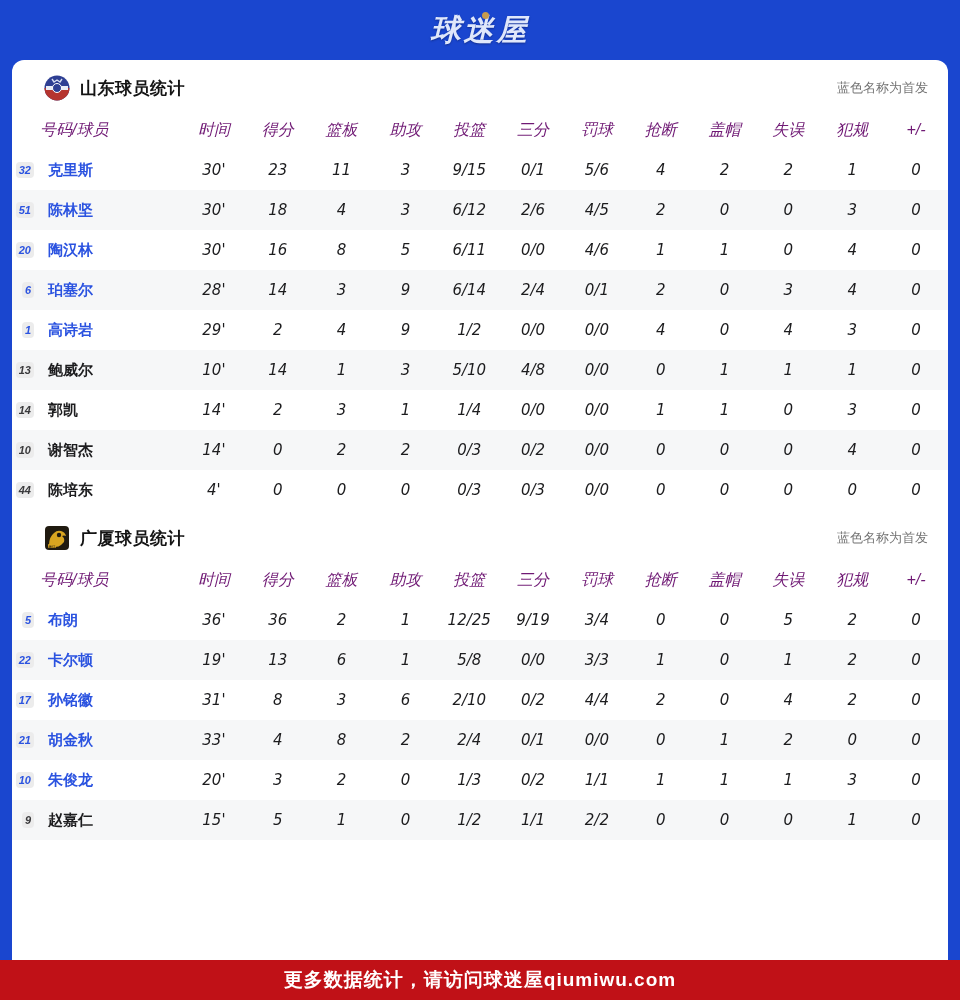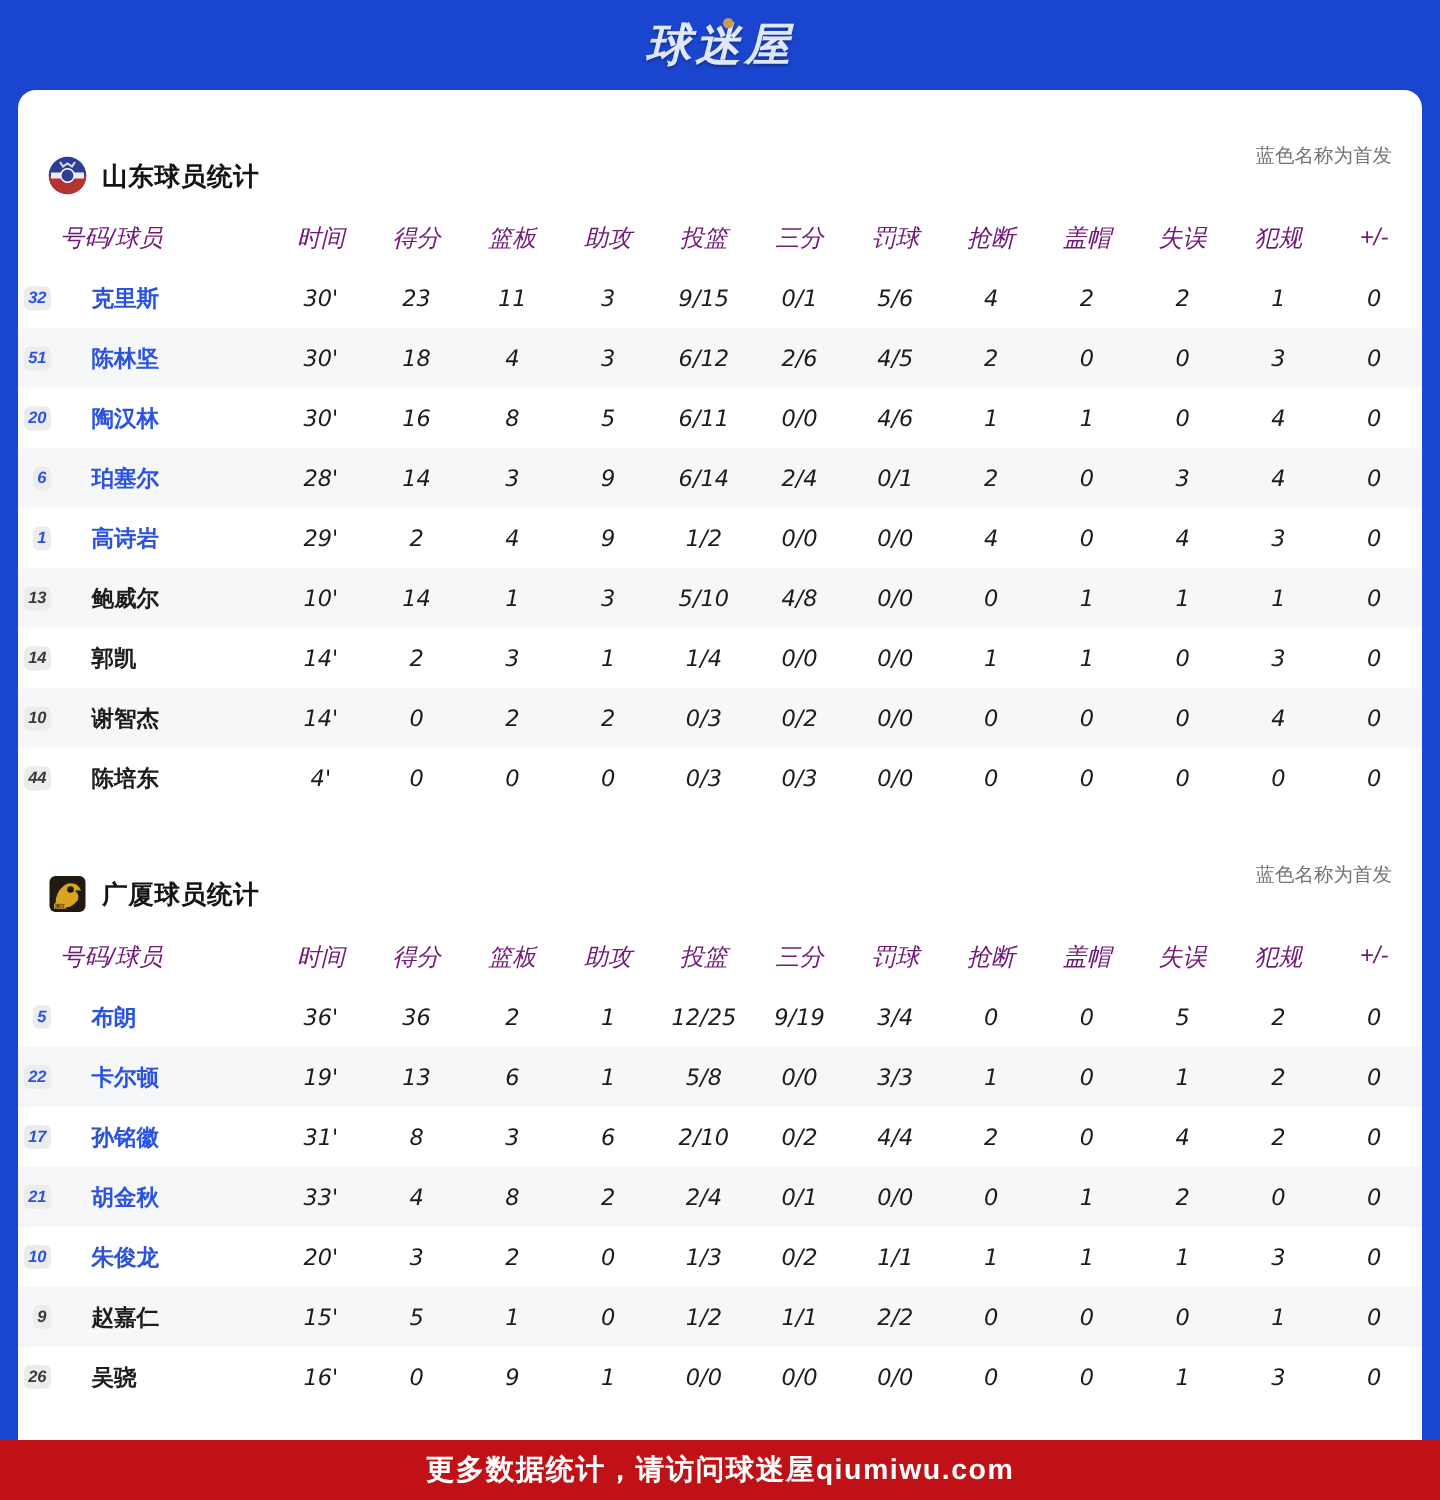--- a/index.html
+++ b/index.html
@@ -11,40 +11,40 @@
   .app-header { height:60px; display:flex; align-items:center; justify-content:center; }
   .brand-wrap { position:relative; }
   .brand { font-size:30px; font-weight:700; font-style:italic; letter-spacing:3px;
            color:#dfe7fb; text-shadow:0 1px 2px rgba(0,0,30,.35);margin-top:12px; }
   .gold-dot { position:absolute; top:2px; left:52%; width:7px; height:7px; border-radius:50%;
               background:#c89b4e; }
 
   
   .card { flex:1; margin:0 12px; background:#ffffff; border-radius:12px 12px 0 0; overflow:hidden; }
 
-  .section-header { height:50px; display:flex; justify-content:space-between;
-                    padding:6px 20px 0 20px;margin-top:29px; }
+  .section-header { height:50px; display:flex; align-items:center; justify-content:space-between;
+                    padding:6px 20px 0 32px; }
   .sec-left { display:flex; align-items:center; gap:10px; }
   .team-logo { width:26px; height:26px; flex:0 0 26px; }
   .section-title { font-size:17px; font-weight:700; color:#141414; letter-spacing:.5px; }
   .starter-note { font-size:13px; color:#737373; }
 
   table { width:100%; border-collapse:collapse; table-layout:fixed; }
   thead th { height:40px; font-size:16px; font-weight:400; color:#701a75; text-align:center;
              font-style:italic; }
   thead th.col-player { text-align:left; padding-left:28px; width:170px; font-style:italic; }
   tbody tr { height:40px; }
   tbody tr:nth-child(even) { background:#f6f7f8; }
   td.cell-stat { text-align:center; font-size:15px; font-style:italic; font-weight:500;
                  color:#1c1c1e; font-family:"DejaVu Sans","Liberation Sans",sans-serif; }
   td.cell-player { white-space:nowrap; }
   .num-slot { display:inline-flex; width:22px; justify-content:flex-end; vertical-align:middle; }
   .num-badge { background:#ececec; border-radius:4px; padding:1px 3px; font-size:11px;
                font-style:italic; font-weight:600; color:#3a3a3c; line-height:14px; }
-  .p-name { margin-left:27px; font-size:15px; font-weight:600; color:#1d1d1f; vertical-align:middle; }
+  .p-name { margin-left:14px; font-size:15px; font-weight:600; color:#1d1d1f; vertical-align:middle; }
   tr.starter .p-name, tr.starter .num-badge { color:#2b53e0; }
 
   
   .app-footer { height:40px; background:#c01117; display:flex; align-items:center; justify-content:center; }
   .footer-text { color:#ffffff; font-size:19px; font-weight:700; letter-spacing:1px; }
 </style>
 </head>
 <body>
 
 <div class="page">
@@ -376,37 +376,20 @@
               <td class="cell-stat">0</td>
               <td class="cell-stat">1/2</td>
               <td class="cell-stat">1/1</td>
               <td class="cell-stat">2/2</td>
               <td class="cell-stat">0</td>
               <td class="cell-stat">0</td>
               <td class="cell-stat">0</td>
               <td class="cell-stat">1</td>
               <td class="cell-stat">0</td>
             </tr>
-            <tr>
-              <td class="cell-player"><span class="num-slot">
-                  <span class="num-badge">26</span>
-                </span><span class="p-name">吴骁</span></td>
-              <td class="cell-stat">16'</td>
-              <td class="cell-stat">0</td>
-              <td class="cell-stat">9</td>
-              <td class="cell-stat">1</td>
-              <td class="cell-stat">0/0</td>
-              <td class="cell-stat">0/0</td>
-              <td class="cell-stat">0/0</td>
-              <td class="cell-stat">0</td>
-              <td class="cell-stat">0</td>
-              <td class="cell-stat">1</td>
-              <td class="cell-stat">3</td>
-              <td class="cell-stat">0</td>
-            </tr>
           </tbody>
       </table>
     </section>
 
   </div>
 
   <div class="app-footer">
     <span class="footer-text">更多数据统计，请访问球迷屋qiumiwu.com</span>
   </div>
 

